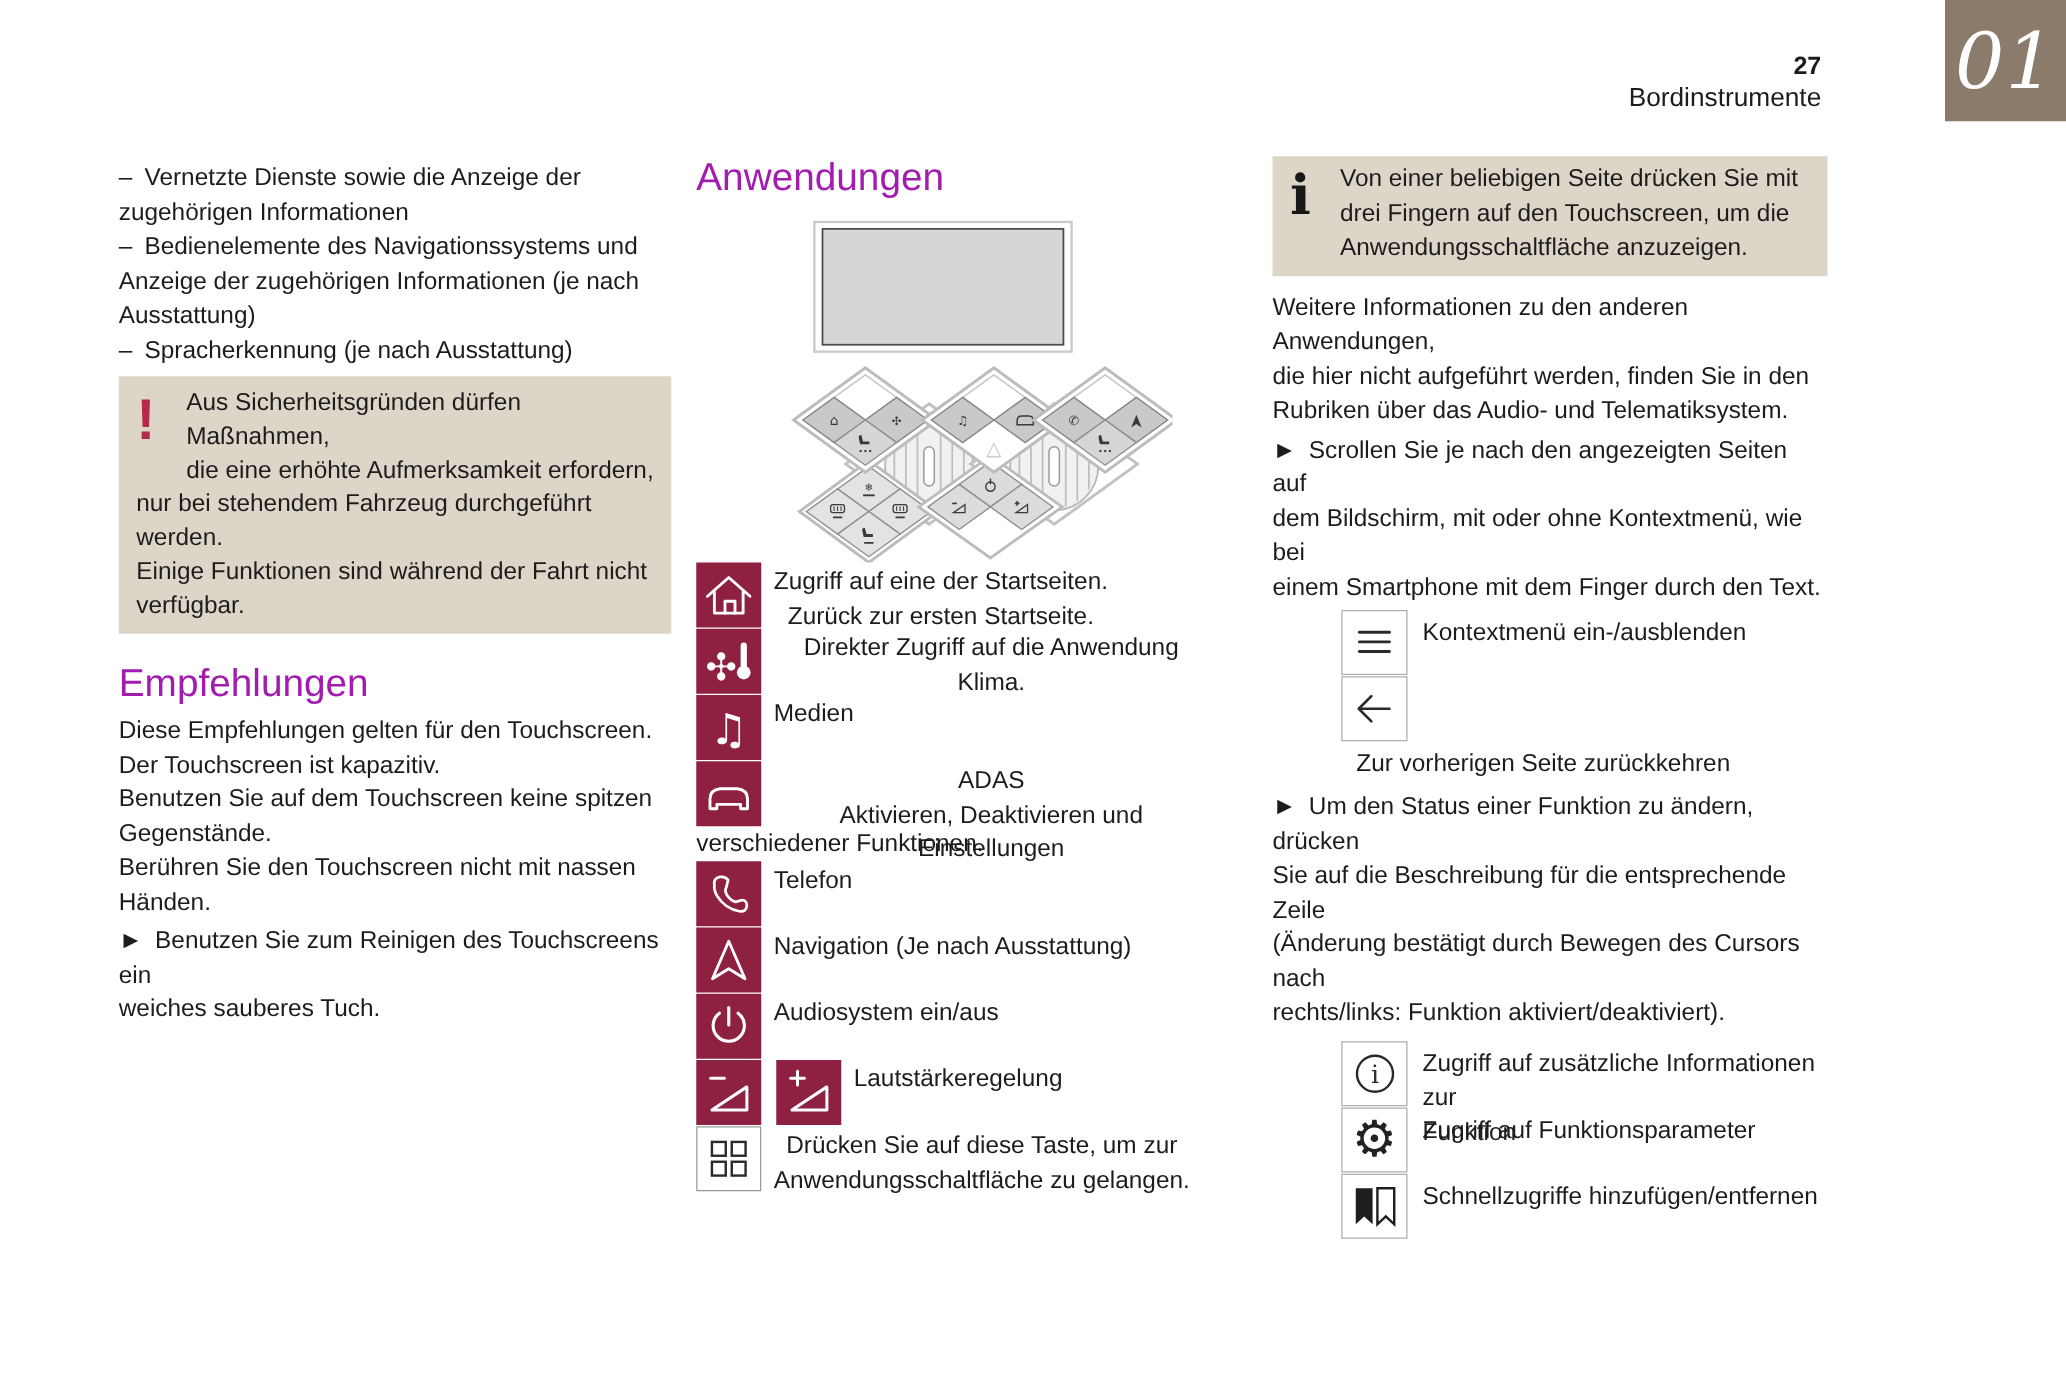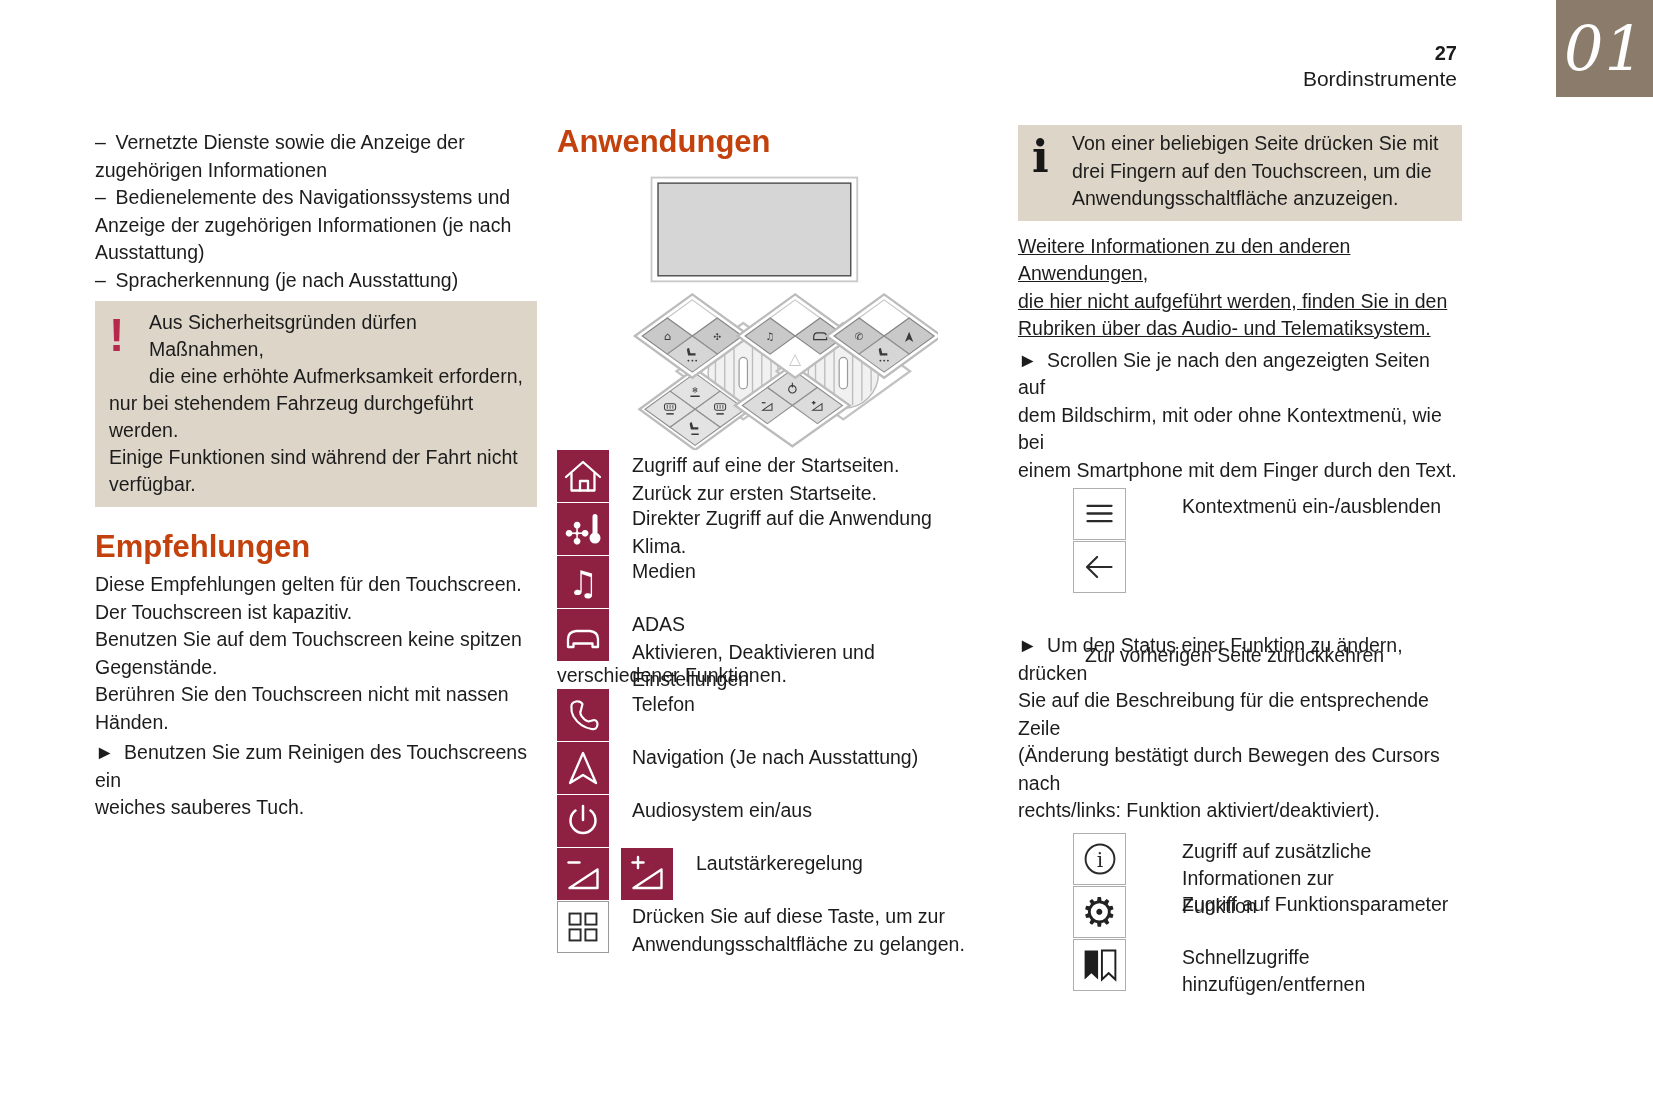--- a/index.html
+++ b/index.html
@@ -13,46 +13,46 @@
   .page-head .pn{font-size:20px;font-weight:700;}
   .page-head .sec{font-size:21px;margin-top:2px;}
 
   
   .col{position:absolute;font-size:19.5px;line-height:27.5px;}
   .col-left{left:95px;top:129px;width:442px;}
   .col-mid{left:557px;top:124px;width:410px;}
   .col-right{left:1018px;top:125px;width:444px;}
   p{margin:0;white-space:pre-line;}
   b{font-weight:400;}
-  h2{font-size:31px;font-weight:700;margin:0;line-height:36px;color:#c2410c;}
+  h2{font-size:31px;font-weight:400;margin:0;line-height:36px;color:#a21caf;}
 
   
   .note{background:#DDD5C8;padding:8px 14px 9px;line-height:27px;}
   .note .note-icon{float:left;width:40px;height:56px;font-weight:700;font-size:46px;line-height:52px;}
   .warning{margin-top:7px;}
   .warning .note-icon{color:#B5294D;font-family:"Liberation Sans",sans-serif;}
   .infobox{line-height:27.5px;margin-bottom:12px;padding:5px 14px 8px;}
   .infobox .note-icon{color:#181818;font-family:"DejaVu Serif",serif;font-size:44px;line-height:54px;}
 
   .col-left h2{margin-top:22px;margin-bottom:6px;}
   .left-action{margin-top:3px;}
   .action{margin-bottom:4px;}
-  .para{margin-bottom:4px;text-decoration:underline;}
+  .para{margin-bottom:4px;}
 
   
   .diagram{display:block;margin:12px 0 0 36px;}
   .mrow{display:flex;align-items:flex-start;height:53px;}
   .tile{flex:none;width:52px;height:52px;background:#8E2042;display:flex;align-items:center;justify-content:center;}
   .tile-light{flex:none;width:50px;height:50px;background:#fff;border:1px solid #9a9a9a;display:flex;align-items:center;justify-content:center;}
-  .rtext{margin-left:23px;padding-top:2px;}
+  .rtext{margin-left:10px;padding-top:2px;text-align:center;}
   .cont{height:27px;}
   .voltile2{margin-left:12px;}
 
   
-  .wrow{display:flex;align-items:flex-start;height:53px;margin-left:55px;gap:44px;}
+  .wrow{display:flex;align-items:flex-start;height:53px;margin-left:55px;}
   .wtile{flex:none;width:53px;height:52px;background:#fff;border:1px solid #aeaeae;box-sizing:border-box;display:flex;align-items:center;justify-content:center;}
   .wrow p{margin-left:12px;padding-top:5px;}
   .gap-after{margin-bottom:38px;flex-direction:column;}
   .action3{margin-bottom:8px;}
   .gear-glyph{font-family:"DejaVu Sans",sans-serif;font-size:40px;line-height:46px;color:#222;}
 </style>
 </head>
 <body>
 
 <div class="page">

